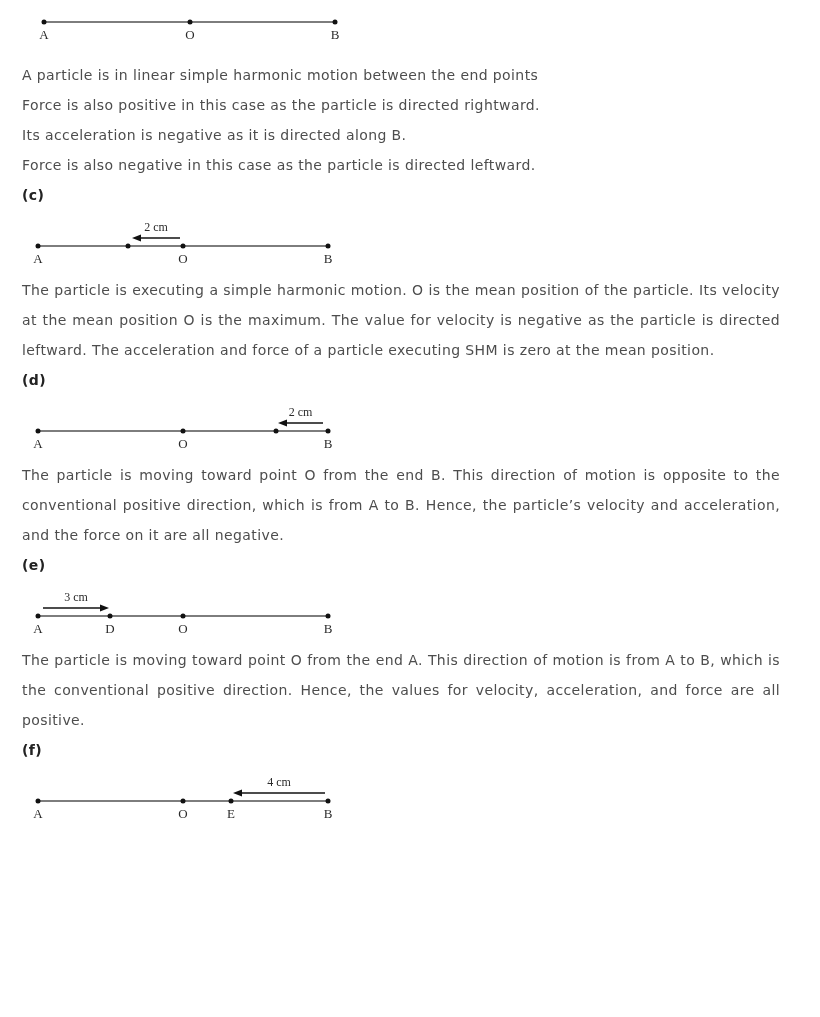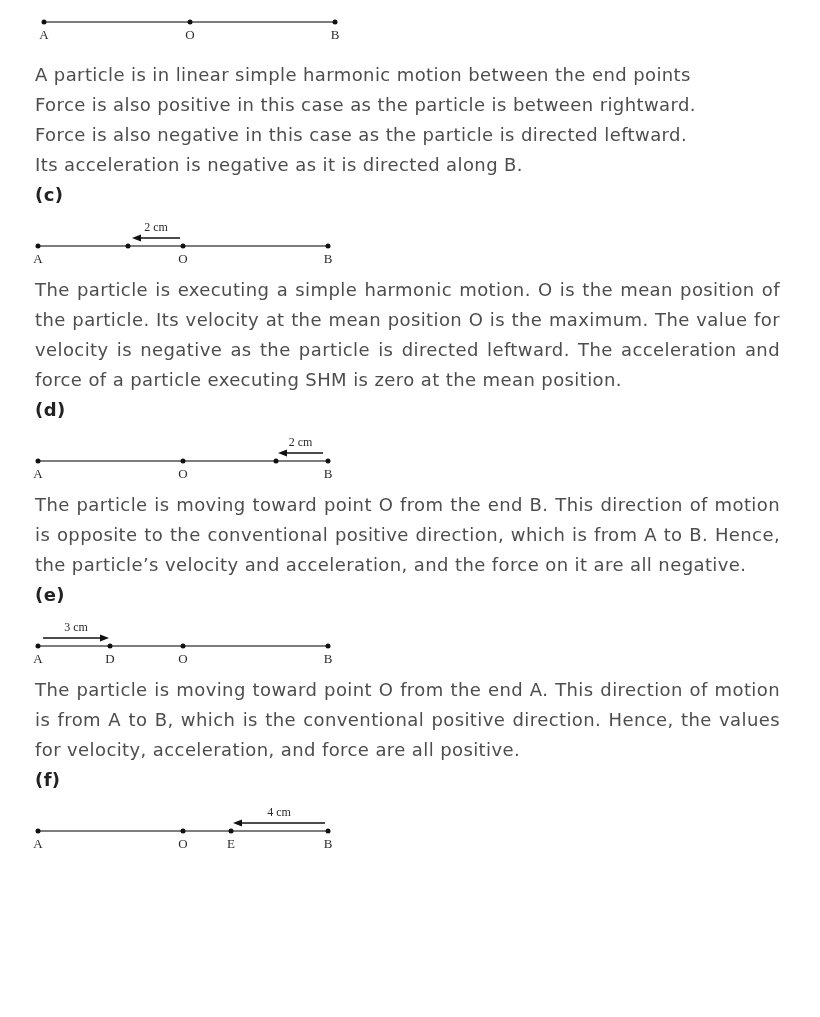--- a/index.html
+++ b/index.html
@@ -10,22 +10,22 @@
   body {
     width: 820px;
     height: 1017px;
     overflow: hidden;
     font-family: "DejaVu Sans", sans-serif;
   }
   .page {
     padding-top: 6px;
   }
   p.body {
-    margin: 0 40px 0 35px;
-    font-size: 18px;
+    margin: 0 40px 0 22px;
+    font-size: 14px;
     line-height: 30px;
     letter-spacing: 0.4px;
     color: var(--body-text, #4d4d4d);
     text-align: justify;
   }
   .sec {
     font-weight: bold;
     color: var(--section-label, #222222);
     letter-spacing: 0.4px;
   }
@@ -56,24 +56,24 @@
         <circle cx="44" cy="16" r="2.5" fill="#111111"></circle>
         <text x="44" y="33" text-anchor="middle" class="pt">A</text>
         <circle cx="190" cy="16" r="2.5" fill="#111111"></circle>
         <text x="190" y="33" text-anchor="middle" class="pt">O</text>
         <circle cx="335" cy="16" r="2.5" fill="#111111"></circle>
         <text x="335" y="33" text-anchor="middle" class="pt">B</text>
       </svg></div>
 
   <p class="body">A particle is in linear simple harmonic motion between the end points</p>
 
-  <p class="body">Force is also positive in this case as the particle is between rightward.</p>
+  <p class="body">Force is also positive in this case as the particle is directed rightward.</p>
 
+  <p class="body">Its acceleration is negative as it is directed along B.</p>
   <p class="body">Force is also negative in this case as the particle is directed leftward.</p>
-  <p class="body">Its acceleration is negative as it is directed along B.</p>
 
   <p class="body"><span class="sec">(c)</span></p>
 
   <div class="diagram"><svg width="370" height="54">
         <line x1="38" y1="32" x2="328" y2="32" stroke="#7d7d7d" stroke-width="2"></line>
         <circle cx="38" cy="32" r="2.5" fill="#111111"></circle>
         <text x="38" y="49" text-anchor="middle" class="pt">A</text>
         <circle cx="128" cy="32" r="2.5" fill="#111111"></circle>
         <circle cx="183" cy="32" r="2.5" fill="#111111"></circle>
         <text x="183" y="49" text-anchor="middle" class="pt">O</text>

